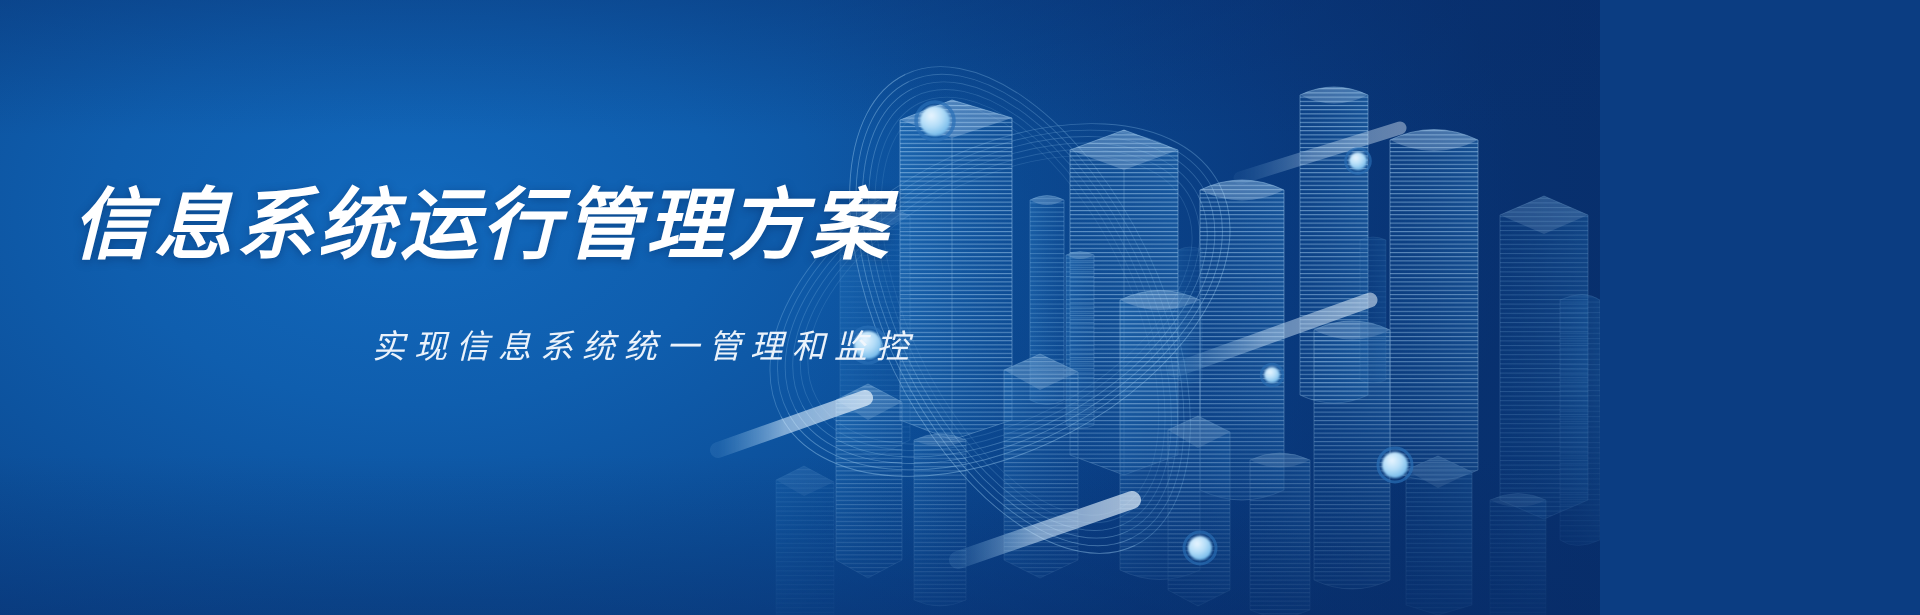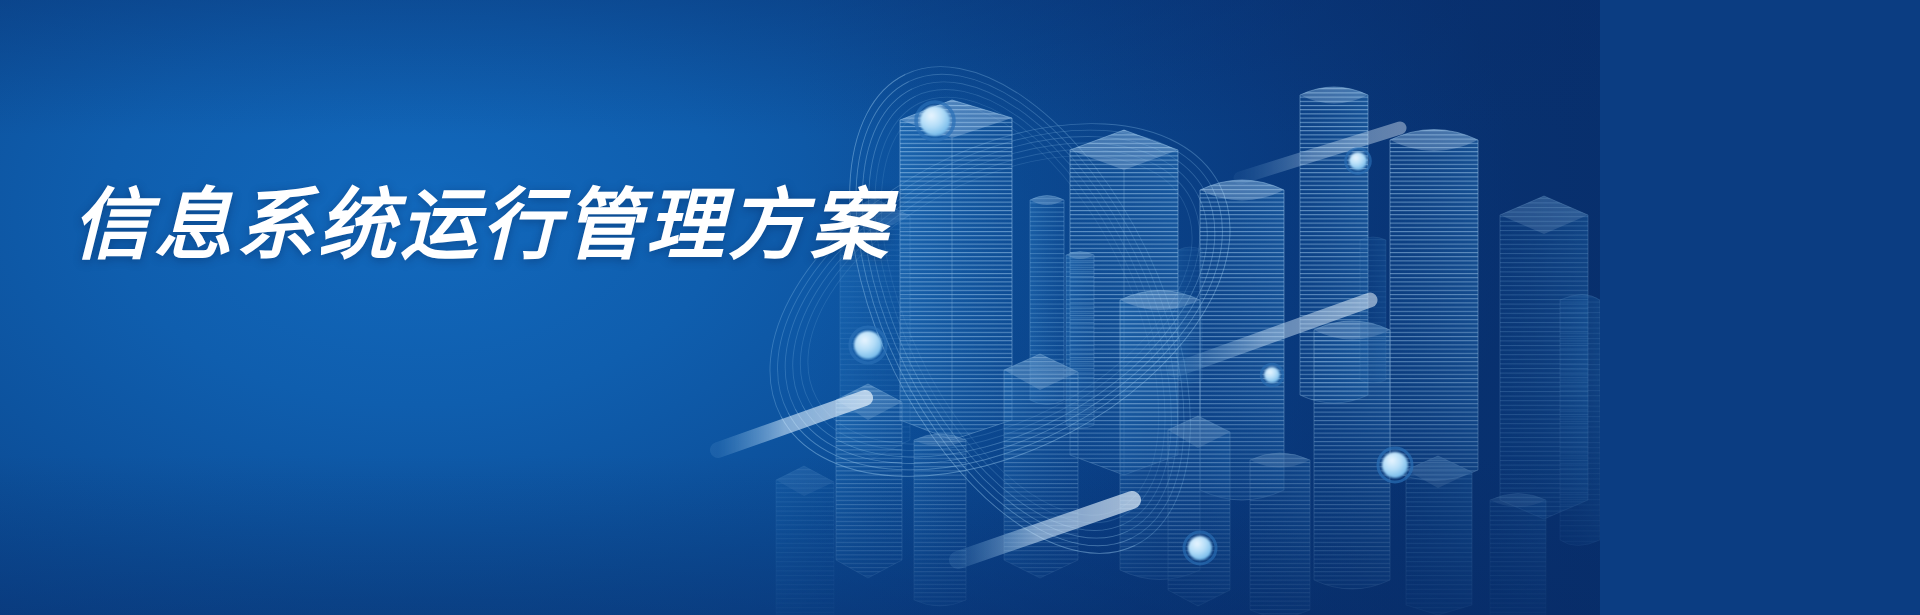--- a/index.html
+++ b/index.html
@@ -358,15 +358,16 @@
         <g>
           <circle cx="672" cy="375" r="11" fill="none" stroke="#2a6fb6" stroke-width="2.4" opacity="0.6"></circle>
           <circle cx="672" cy="375" r="8" fill="url(#dotGlow)" filter="url(#soft)"></circle>
         </g>
       </g>
     </svg>
   </div>
 
   <div class="text-block">
     <h1 class="title">信息系统运行管理方案</h1>
+    <p class="subtitle">实现信息系统统一管理和监控</p>
   </div>
 
 </div>
 
 </body></html>

